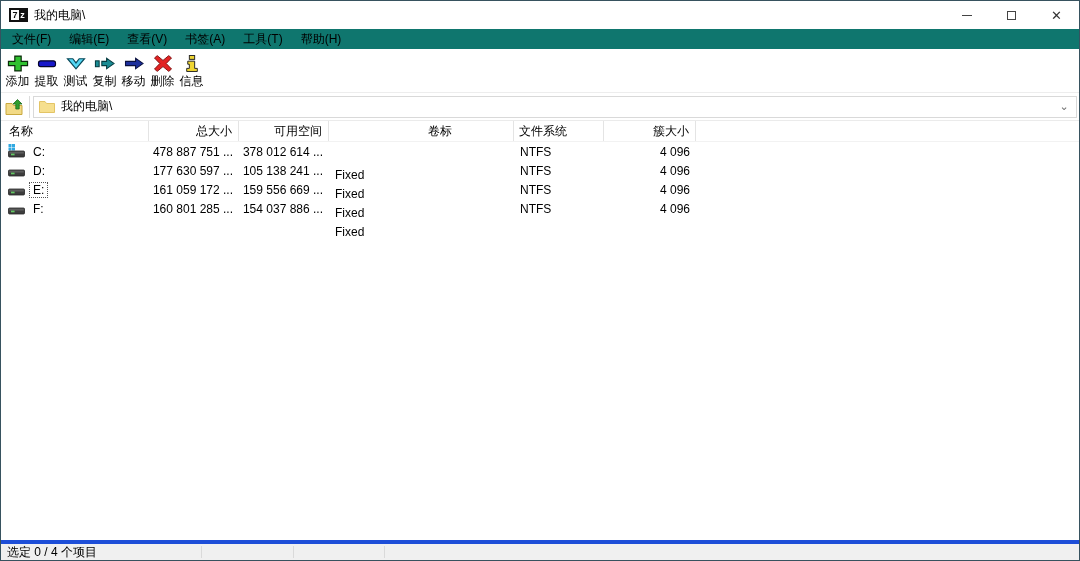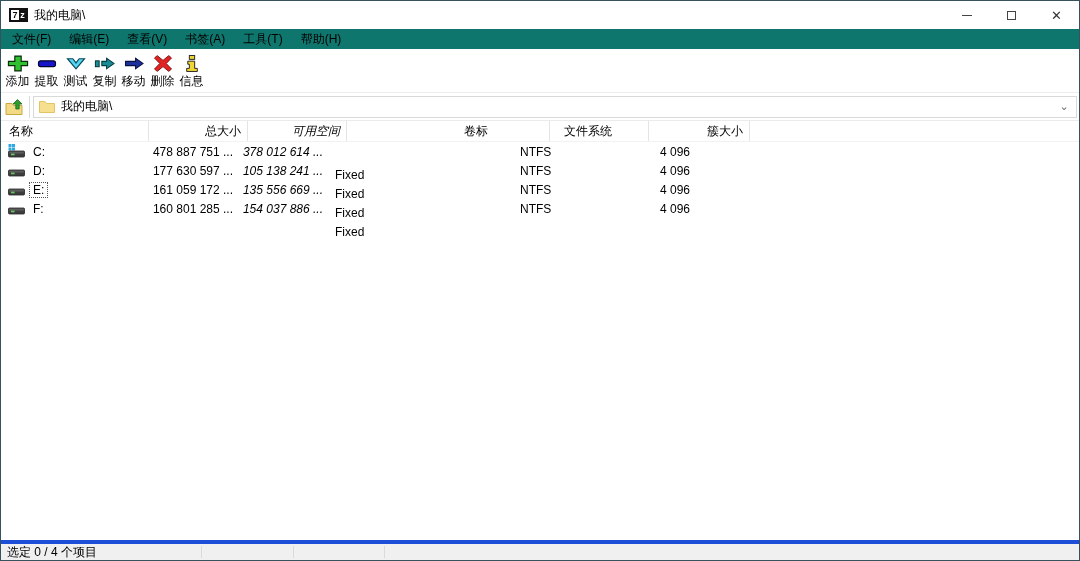--- a/index.html
+++ b/index.html
@@ -33,25 +33,25 @@
   
   .addressbar { height:28px; flex:0 0 28px; display:flex; align-items:center; background:#fff; border-bottom:1px solid #ebebeb; }
   .up-btn { width:28px; height:24px; display:flex; align-items:center; justify-content:center; }
   .addr-sep { width:1px; height:22px; background:#dcdcdc; margin-right:3px; }
   .path-combo { flex:1 1 auto; height:22px; margin-right:2px; border:1px solid #d9d9d9; background:#fff; display:flex; align-items:center; padding:0 4px 0 5px; }
   .path-combo .folder { margin-right:6px; }
   .path-text { flex:1 1 auto; color:#000; }
   .combo-chevron { width:16px; text-align:center; color:#707070; font-size:11px; }
 
   
-  .listheader { height:21px; flex:0 0 21px; display:flex; background:#fff; border-bottom:1px solid #f2f2f2;gap:9px; }
+  .listheader { height:21px; flex:0 0 21px; display:flex; background:#fff; border-bottom:1px solid #f2f2f2; }
   .hcell { display:flex; align-items:center; border-right:1px solid #e4e4e4; padding:0 6px; color:#000; }
   .listheader .c-name { width:148px; padding-left:8px; }
   .c-total { width:90px; justify-content:flex-end; text-align:right; }
-  .c-free { width:90px; justify-content:flex-end; text-align:right;font-style:italic; }
+  .c-free { width:90px; justify-content:flex-end; text-align:right; }
   .c-type { width:92px; padding-left:7px;margin-top:47px; }
   .c-label { width:93px; padding-left:7px; }
   .c-fs { width:90px; padding-left:5px; }
   .c-cluster { width:92px; justify-content:flex-end; text-align:right; }
 
   
   .listbody { flex:1 1 auto; background:#fff; overflow:hidden; }
   .drow { height:19px; display:flex; align-items:center; }
   .drow .cell { padding:0 6px; white-space:nowrap; overflow:hidden; color:#000; }
   .drow .c-name { width:148px; display:flex; align-items:center; padding-left:7px; }
@@ -226,21 +226,21 @@
             <rect x="0.5" y="3.5" width="3" height="3" fill="#2fa8e1"></rect>
               <rect x="4" y="3.5" width="3" height="3" fill="#2fa8e1"></rect>
           </g>
           <rect x="0.5" y="7" width="16" height="6" rx="1" fill="#3d3d3d" stroke="#262626" stroke-width="0.8"></rect>
           <rect x="1.2" y="7.6" width="14.6" height="2" fill="#5c5c5c"></rect>
           <rect x="3" y="9.6" width="3.6" height="1.7" fill="#63c963"></rect>
         </svg>
         <span class="name-text focused">E:</span>
       </span>
       <span class="cell c-total num">161 059 172 ...</span>
-      <span class="cell c-free num">135 556 669 ...</span>
+      <span class="cell c-free num">159 556 669 ...</span>
       <span class="cell c-type">Fixed</span>
       <span class="cell c-label"></span>
       <span class="cell c-fs">NTFS</span>
       <span class="cell c-cluster num">4 096</span>
     </div>
       <div class="drow">
       <span class="cell c-name">
         <svg viewBox="0 0 17 16" width="17" height="16">
           <g style="display:none">
             <rect x="0.5" y="0" width="3" height="3" fill="#2fa8e1"></rect>

